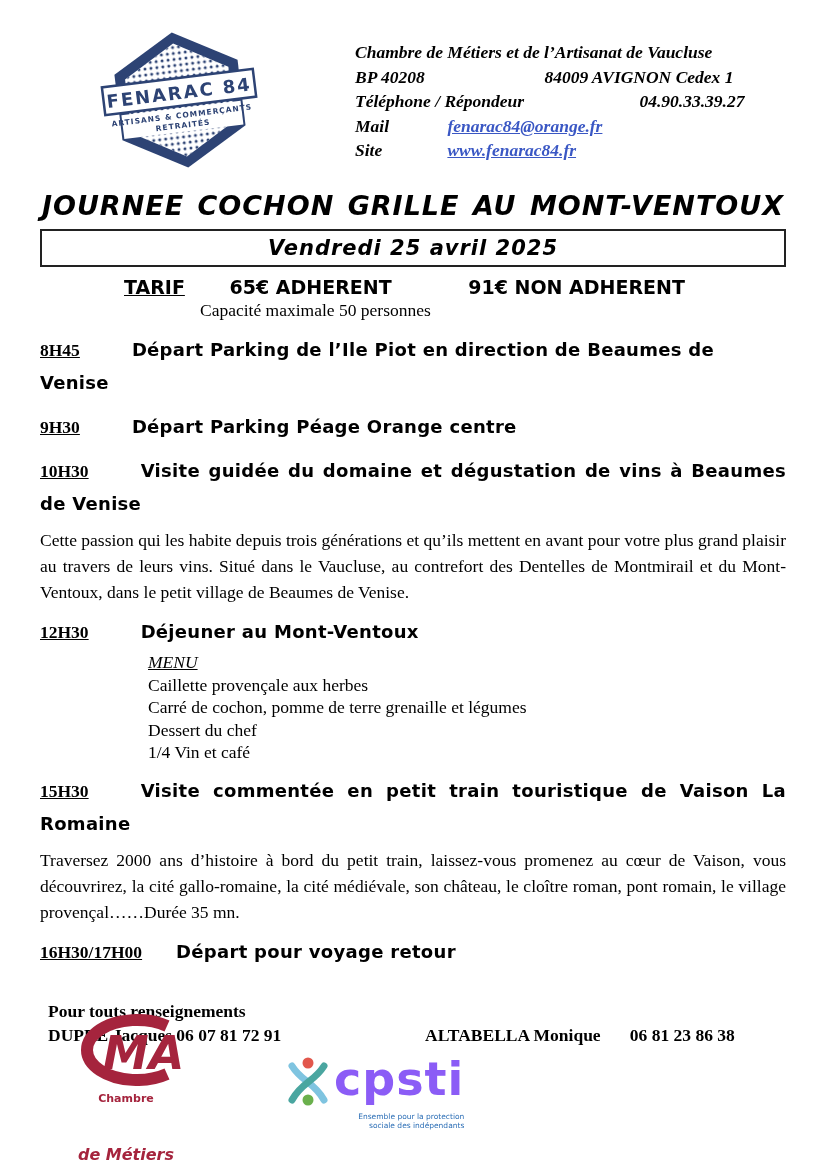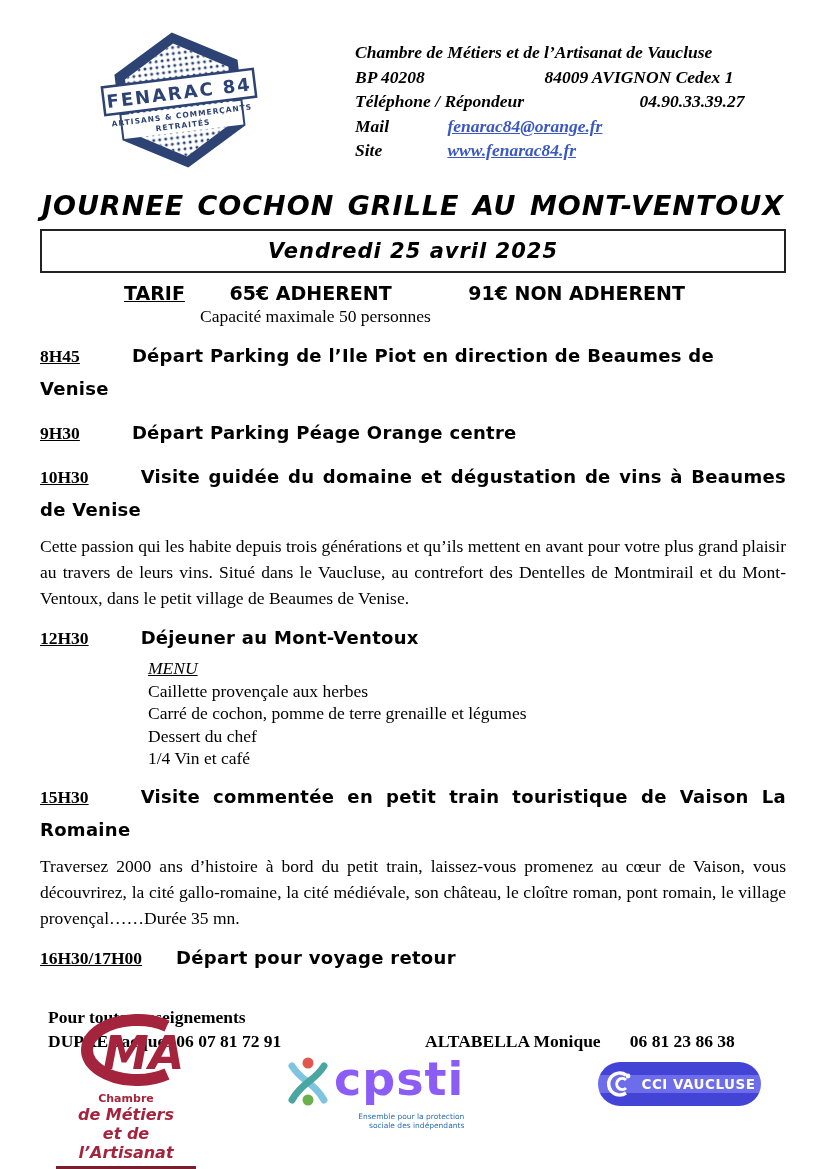--- a/index.html
+++ b/index.html
@@ -18,21 +18,21 @@
   .lbl-w1 { display:inline-block; width:185px; }
   .lbl-w2 { display:inline-block; width:280px; }
   .lbl-w3 { display:inline-block; width:88px; }
   a.doclink { color:#3a57c4; font-weight:bold; font-style:italic; text-decoration:underline; }
   
   .title {
     margin-top:12px; text-align:center;
     font:bold italic 27px "DejaVu Sans", sans-serif; letter-spacing:1px; word-spacing:3px;
   }
   .date-box {
-    margin:8px 40px 0; border:2px solid #222; height:44px;
+    margin:8px 40px 0; border:2px solid #222; height:38px;
     display:flex; align-items:center; justify-content:center;
     font:bold italic 21px "DejaVu Sans", sans-serif; letter-spacing:1px;
   }
   .tarif { margin:9px 40px 0 124px; font:bold 19px "DejaVu Sans", sans-serif; }
   .tarif .t-label { text-decoration:underline; margin-right:38px; }
   .tarif .t-adh { margin-right:70px; }
   
   .attention { margin:15px 40px 0; font-size:17.5px; line-height:25px; text-align:justify; }
   .attention .att-label { font-weight:bold; text-decoration:underline; margin-right:26px; }
   .attention .att-date { font-weight:bold; text-decoration:underline; }
@@ -53,21 +53,21 @@
   .menu ul { list-style:none; }
   
   .renseign { margin:30px 40px 0 48px; font:bold 17.5px/24px "Liberation Serif", serif; }
   .names { margin:0 40px 0 48px; font:bold 17.5px/24px "Liberation Serif", serif; white-space:nowrap; }
   .names .n1 { display:inline-block; width:348px; }
   .names .n2 { display:inline-block; width:225px;text-align:center; }
   
   .cma { position:absolute; left:56px; top:1014px; width:140px; text-align:center; color:#a5243d; }
   .cma-lines { line-height:15px; margin-top:2px; }
   .cma-l1 { font:bold 11px "DejaVu Sans", sans-serif; }
-  .cma-l2,.cma-l3 { font:bold italic 16px "DejaVu Sans", sans-serif; }
+  .cma-l2,.cma-l3 { font:bold italic 16px "DejaVu Sans", sans-serif;margin-top:40px; }
   .cma-band {
     margin-top:4px; background:#7a1f2e; color:#fff;
     font:bold 8.5px "DejaVu Sans", sans-serif; padding:4px 2px; letter-spacing:0.3px;
   }
   .cpsti { position:absolute; left:286px; top:1056px; display:flex; align-items:flex-start; }
   .cpsti-name { font:bold 46px/46px "DejaVu Sans", sans-serif; color:#8b5cf6; letter-spacing:1px; margin-left:4px; }
   .cpsti-tag { margin-top:10px; text-align:right; font:7.5px/9px "DejaVu Sans", sans-serif; color:#2a6db5; }
   .cci {
     position:absolute; left:598px; top:1062px; width:163px; height:44px; border-radius:22px;
     background:linear-gradient(to bottom,#4343d6 0%,#4343d6 30%,#6d6dec 30%,#6d6dec 70%,#4343d6 70%,#4343d6 100%);
@@ -202,22 +202,14 @@
     </svg>
     <div>
       <div class="cpsti-name">cpsti</div>
       <div class="cpsti-tag">
         <div>Ensemble pour la protection</div>
         <div>sociale des indépendants</div>
       </div>
     </div>
   </div>
 
-  <div class="cci">
-    <svg width="30" height="30" viewBox="0 0 30 30">
-      <path d="M22,6 A11,11 0 1 0 22,24" fill="none" stroke="#ffffff" stroke-width="3.4"></path>
-      <path d="M22,11 A5.5,5.5 0 1 0 22,19" fill="none" stroke="#ffffff" stroke-width="3"></path>
-      <circle cx="24" cy="7" r="2.4" fill="#ffffff"></circle>
-    </svg>
-    <span class="cci-label">CCI VAUCLUSE</span>
-  </div>
 
 </div>
 
 </body></html>

